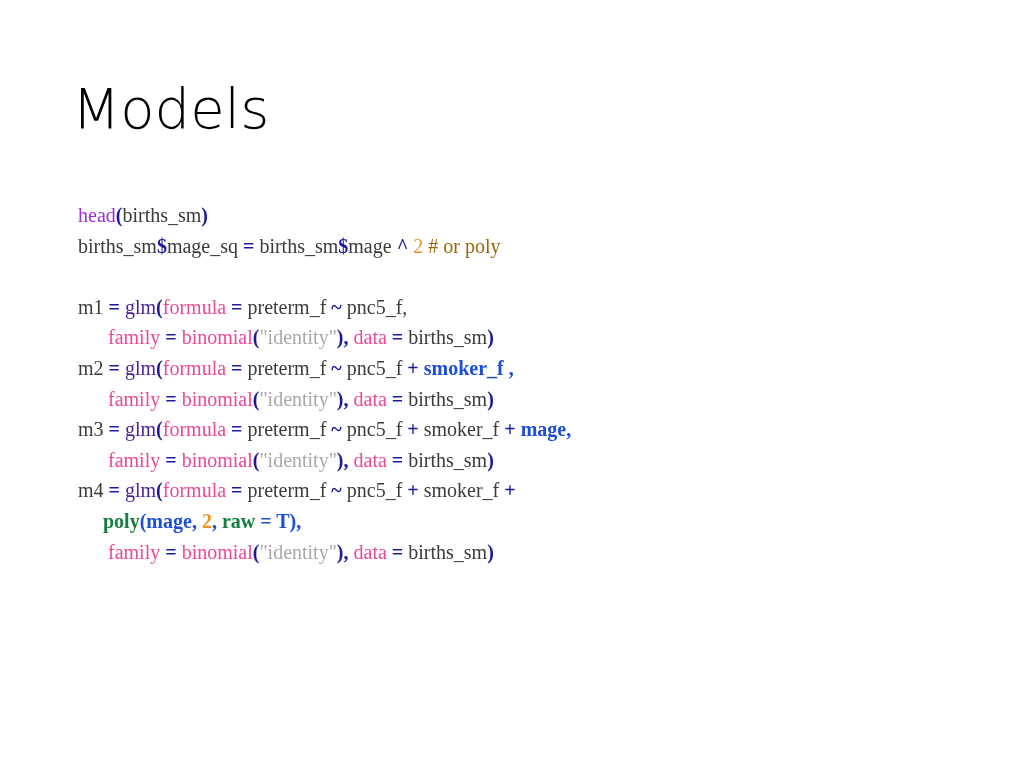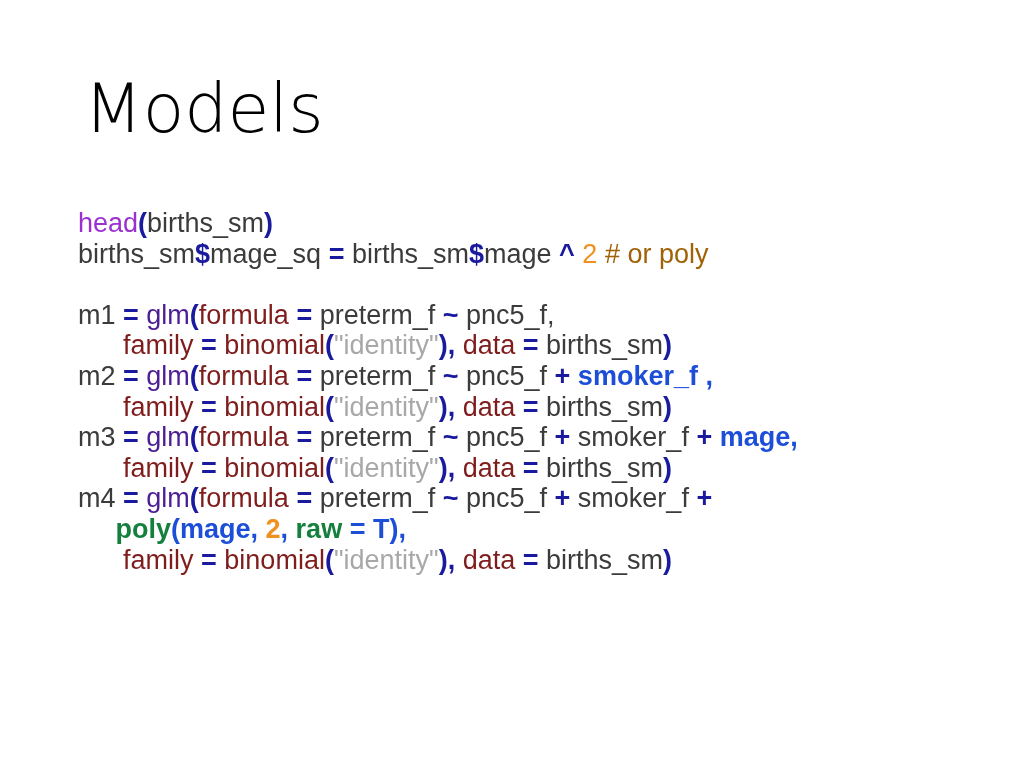--- a/index.html
+++ b/index.html
@@ -14,52 +14,52 @@
     font-family: "Liberation Sans", sans-serif;
   }
   #slide {
     position: relative;
     width: 1024px;
     height: 768px;
     background: #ffffff;
   }
   #slide-title {
     position: absolute;
-    left: 84px;
+    left: 72px;
     top: 76px;
     font-family: "DejaVu Sans", sans-serif;
     font-weight: 300;
-    font-size: 68px;
+    font-size: 56px;
     line-height: 66px;
     color: #000000;
     letter-spacing: 0px;
     white-space: pre;
   }
   #code-block {
     position: absolute;
     left: 78px;
-    top: 208px;
+    top: 200px;
     width: 900px;
-    font-family: Liberation Sans, sans-serif;
-    font-size: 27px;
+    font-family: Liberation Serif, serif;
+    font-size: 20px;
     line-height: 30.6px;
     white-space: pre;
   }
   .code-line {
     white-space: pre;
     min-height: 30.6px;
   }
   .code-line.blank {
     height: 30.6px;
   }
   
   .t-plain   { color: #3b3b3b; }
   .t-fn      { color: #9b30d0; }
   .t-fn2     { color: #4c1d95; }
-  .t-arg     { color: #7f1d1d; }
+  .t-arg     { color: #ec4899; }
   .t-op      { color: #1a1a9e; font-weight: bold; }
   .t-str     { color: #a8a8a8; }
   .t-num     { color: #f0901e; }
   .t-comment { color: #a16207; }
   .t-bold    { color: #1d4ed8; font-weight: bold; }
   .t-boldfn  { color: #15803d; font-weight: bold; }
   .t-boldnum { color: #f0901e; font-weight: bold; }
   .t-boldop  { color: #1a1a9e; font-weight: bold; }
 </style>
 </head>

